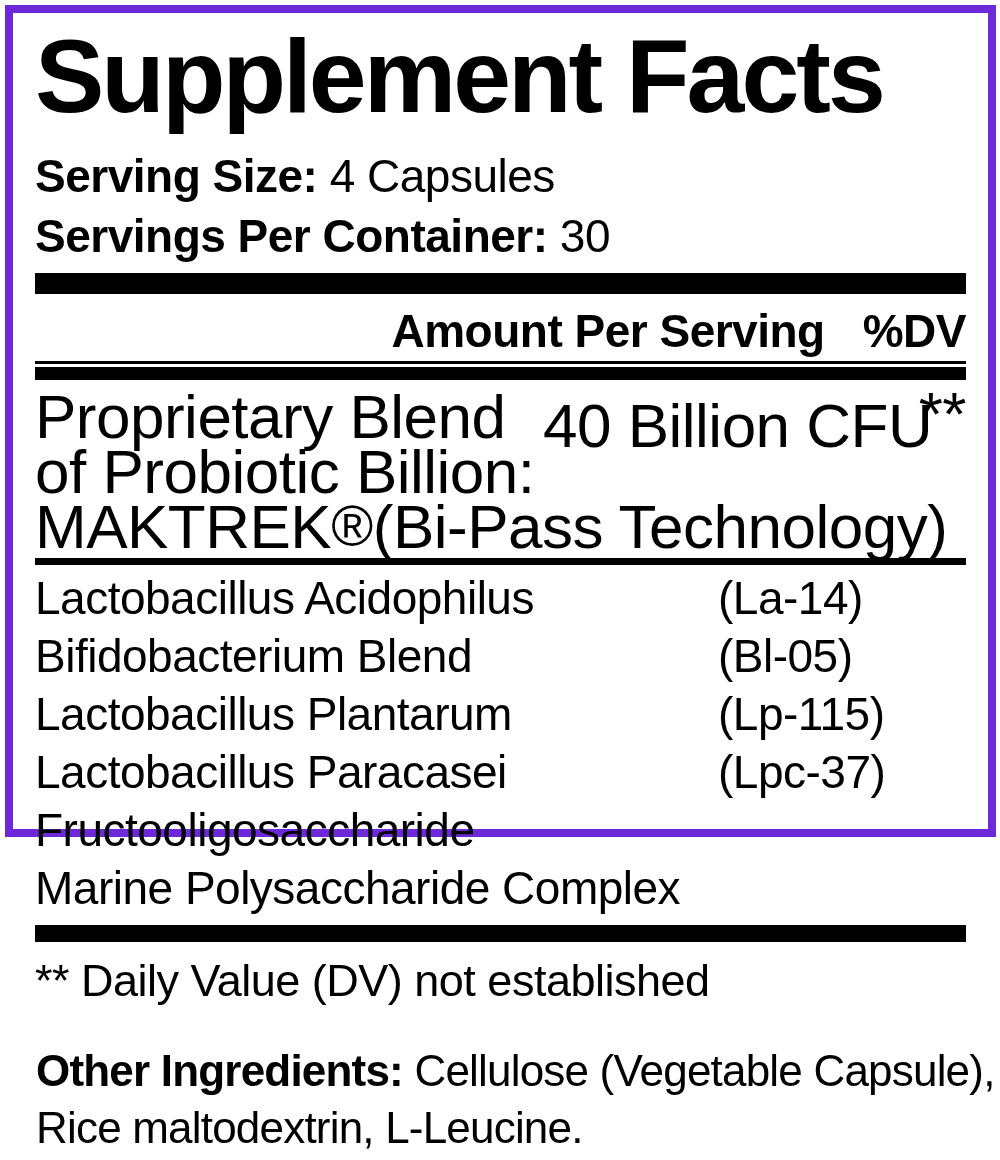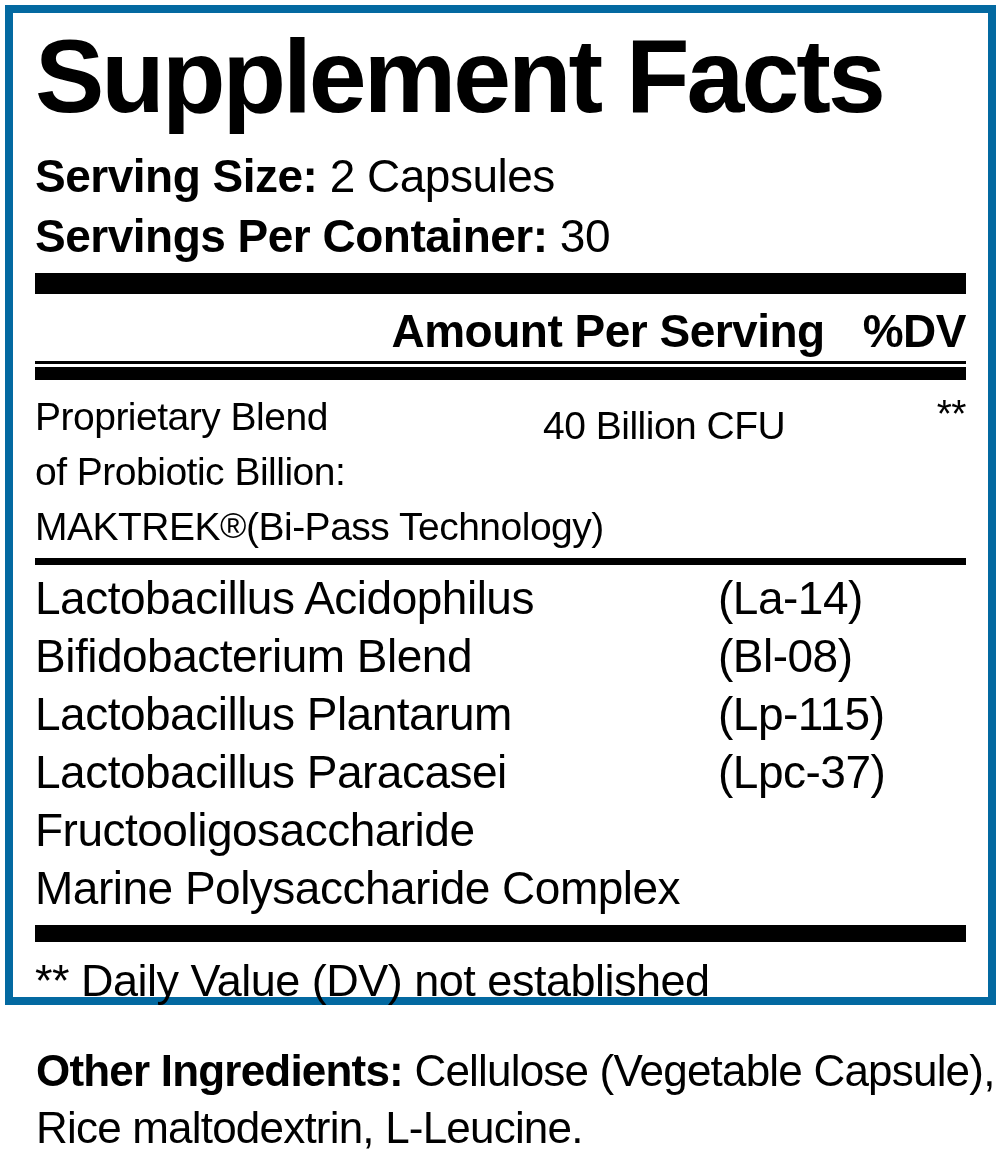--- a/index.html
+++ b/index.html
@@ -9,22 +9,22 @@
     background: #ffffff;
     color: #000000;
     font-family: "Liberation Sans", sans-serif;
     overflow: hidden;
   }
 
   
   .panel {
     position: absolute;
     left: 5px; top: 5px;
-    width: 991px; height: 1000px;
-    border: 8px solid #0369a1;
+    width: 991px; height: 832px;
+    border: 8px solid #6d28d9;
     padding: 0 22px;
     background: #fff;
   }
 
   .title {
     margin-top: 11px;
     font-size: 104px;
     font-weight: bold;
     line-height: 104px;
     letter-spacing: -3px;
@@ -56,21 +56,21 @@
     white-space: nowrap;
   }
   .header-row .dv-head { display: inline-block; margin-left: 38px; }
 
   .rule-thin  { height: 3px;  background: #000; }
   .rule-gap   { height: 3px;  background: transparent; }
   .rule-thick { height: 13px; background: #000; }
 
   .prop-block {
     margin-top: 9px;
-    font-size: 39px;
+    font-size: 62px;
     line-height: 55px;
     letter-spacing: -0.5px;
   }
   .prop-line { position: relative; white-space: nowrap; }
   .prop-amount { position: absolute; left: 508px; top: 9px; }
   .prop-dv     { position: absolute; right: 0; top: -3px; }
   .reg-mark    { font-size: 0.92em; position: relative; top: -2px; }
 
   .rule-mid { height: 7px; background: #000; margin-top: 2px; }
 
@@ -106,21 +106,21 @@
     margin-left: 34px;
   }
 </style>
 </head>
 <body>
 
 <div class="panel">
 
   <div class="title">Supplement Facts</div>
 
-  <div class="serv-line first"><span class="bold">Serving Size:</span><span> 2 Capsules</span></div>
+  <div class="serv-line first"><span class="bold">Serving Size:</span><span> 4 Capsules</span></div>
 
   <div class="serv-line"><span class="bold">Servings Per Container:</span><span> 30</span></div>
 
   <div class="bar-heavy"></div>
 
   <div class="header-row"><span>Amount Per Serving</span><span class="dv-head">%DV</span></div>
 
   <div>
     <div class="rule-thin"></div>
     <div class="rule-gap"></div>
@@ -130,21 +130,21 @@
   <div class="prop-block">
     <div class="prop-line"><span>Proprietary Blend</span><span class="prop-amount">40 Billion CFU</span><span class="prop-dv">**</span></div>
     <div class="prop-line">of Probiotic Billion:</div>
     <div class="prop-line"><span>MAKTREK</span><span class="reg-mark">®</span><span>(Bi-Pass Technology)</span></div>
   </div>
 
   <div class="rule-mid"></div>
 
   <div class="ing-rows">
     <div class="ing-row"><span>Lactobacillus Acidophilus</span><span class="ing-code">(La-14)</span></div>
-    <div class="ing-row"><span>Bifidobacterium Blend</span><span class="ing-code">(Bl-08)</span></div>
+    <div class="ing-row"><span>Bifidobacterium Blend</span><span class="ing-code">(Bl-05)</span></div>
     <div class="ing-row"><span>Lactobacillus Plantarum</span><span class="ing-code">(Lp-115)</span></div>
     <div class="ing-row"><span>Lactobacillus Paracasei</span><span class="ing-code">(Lpc-37)</span></div>
     <div class="ing-row"><span>Fructooligosaccharide</span><span class="ing-code"></span></div>
     <div class="ing-row"><span>Marine Polysaccharide Complex</span><span class="ing-code"></span></div>
   </div>
 
   <div class="bar-foot"></div>
 
   <div class="footnote">** Daily Value (DV) not established</div>
 

